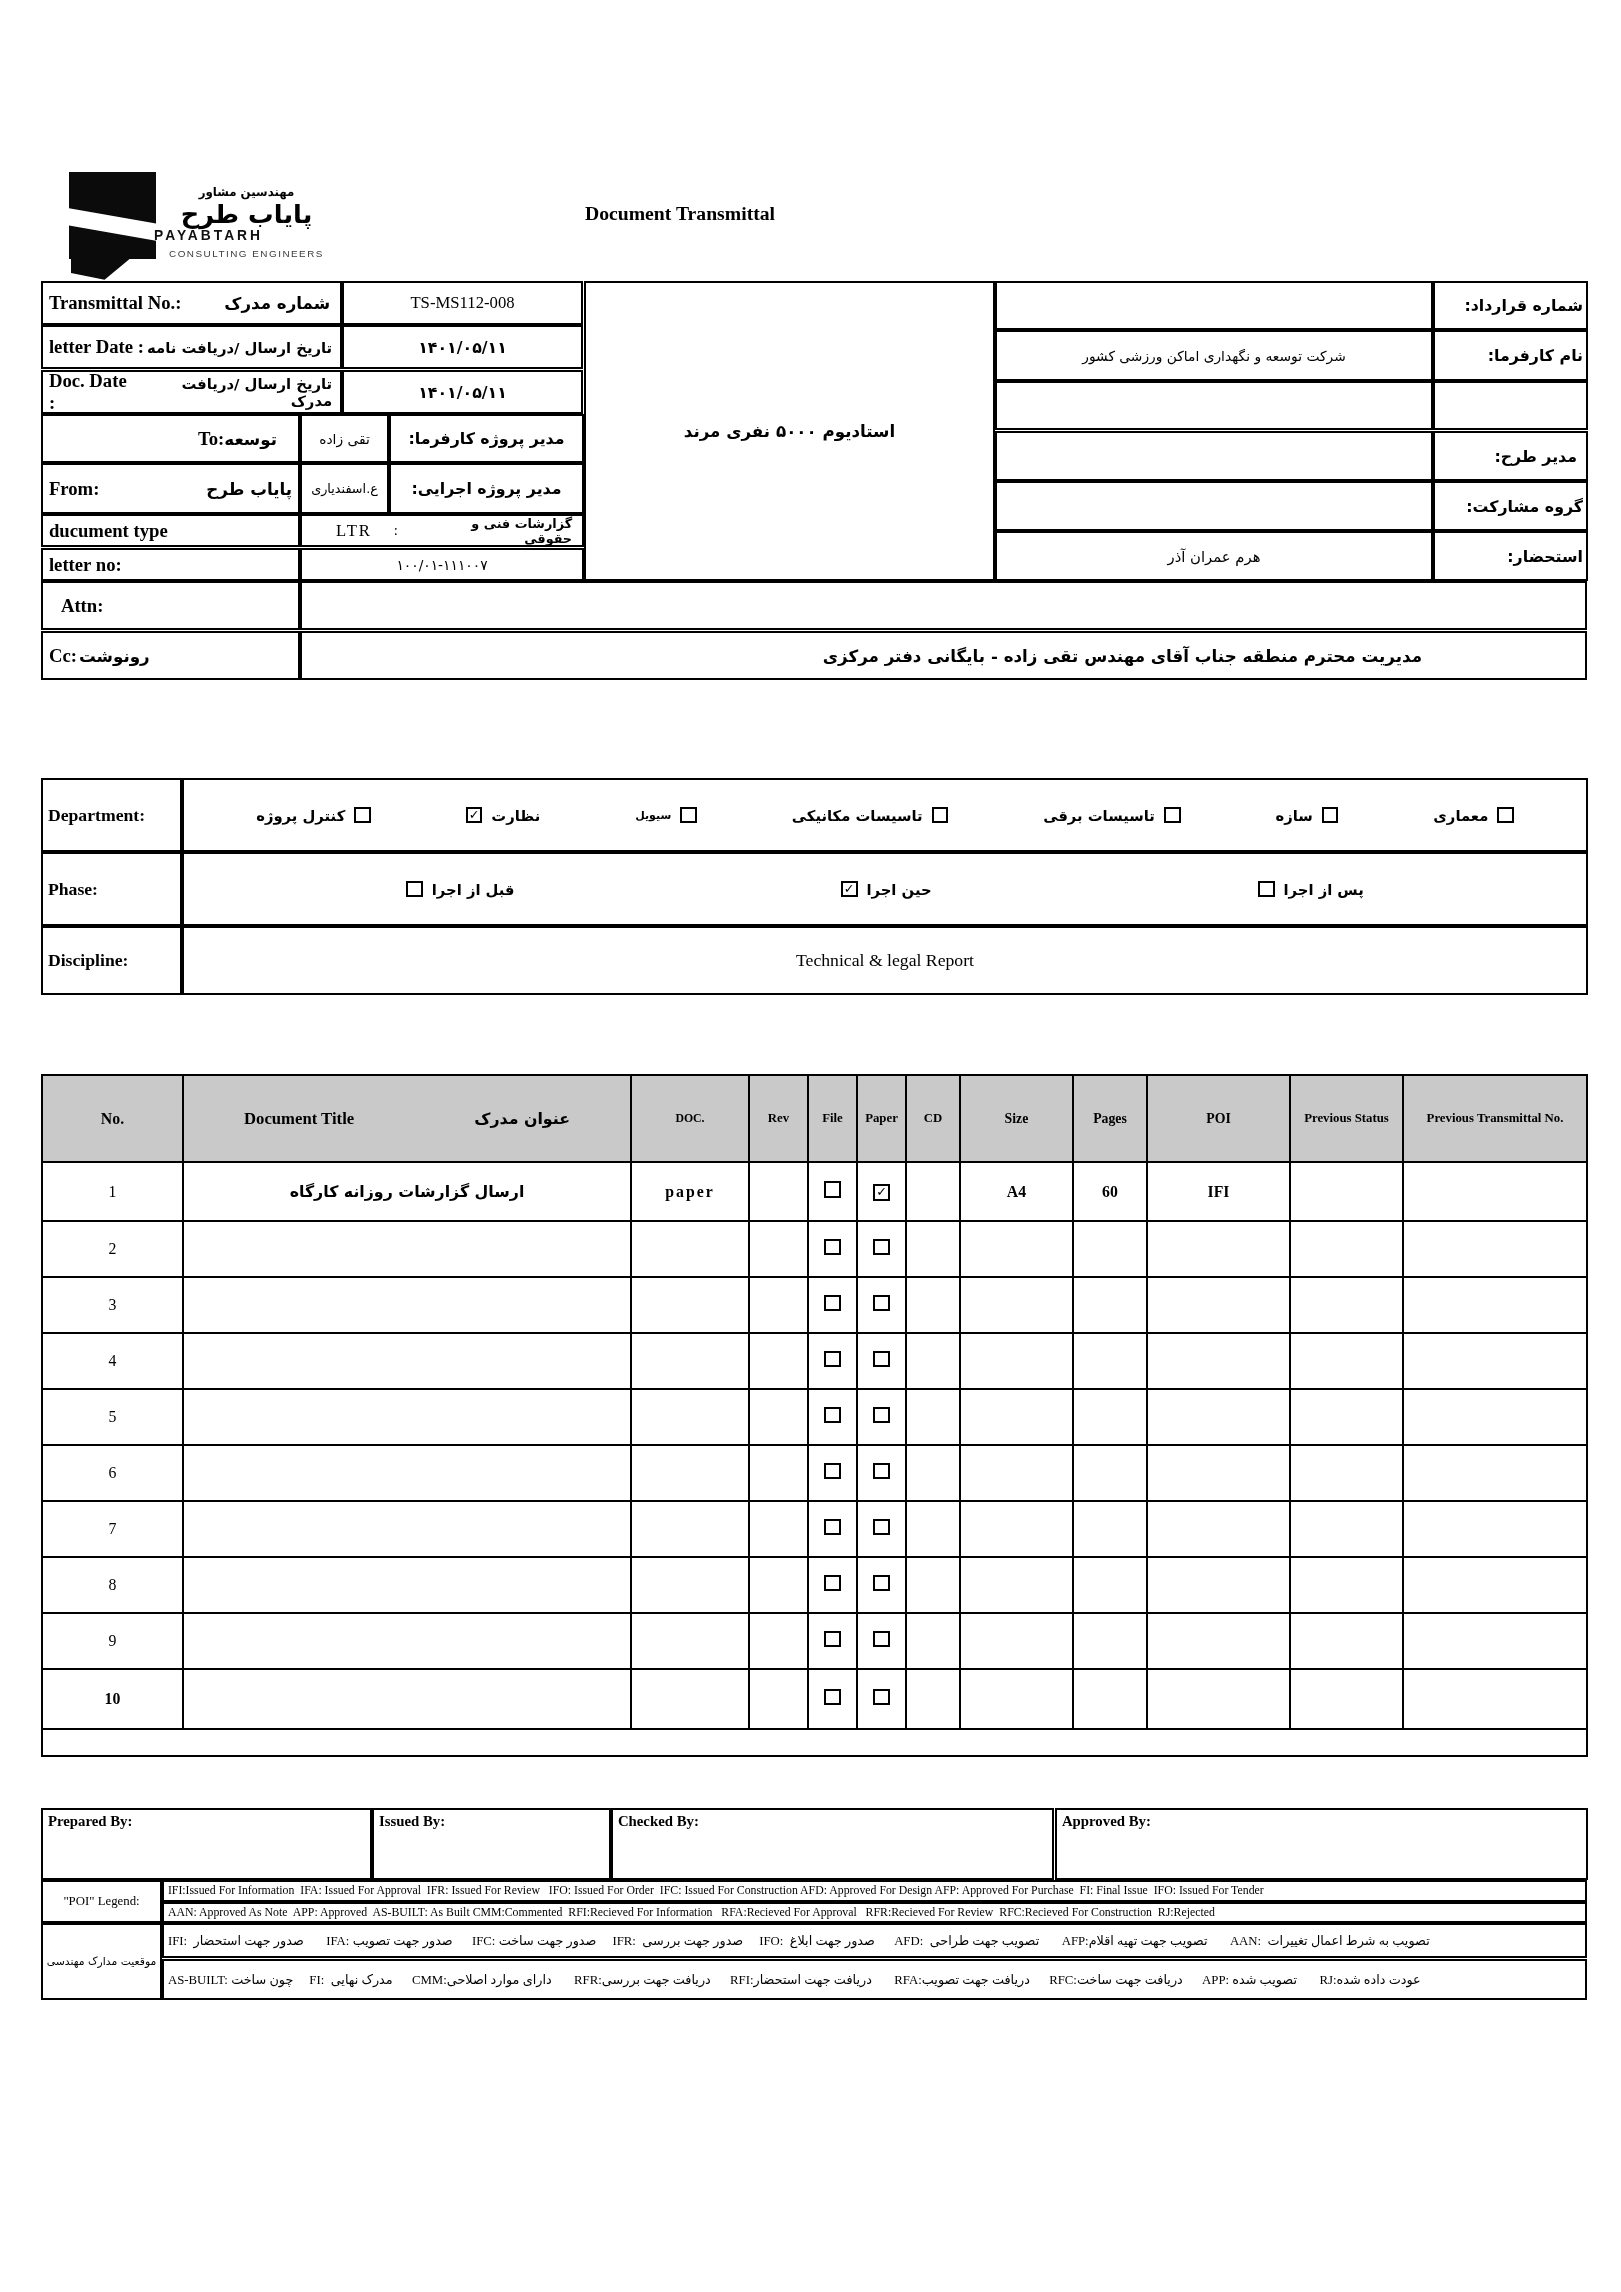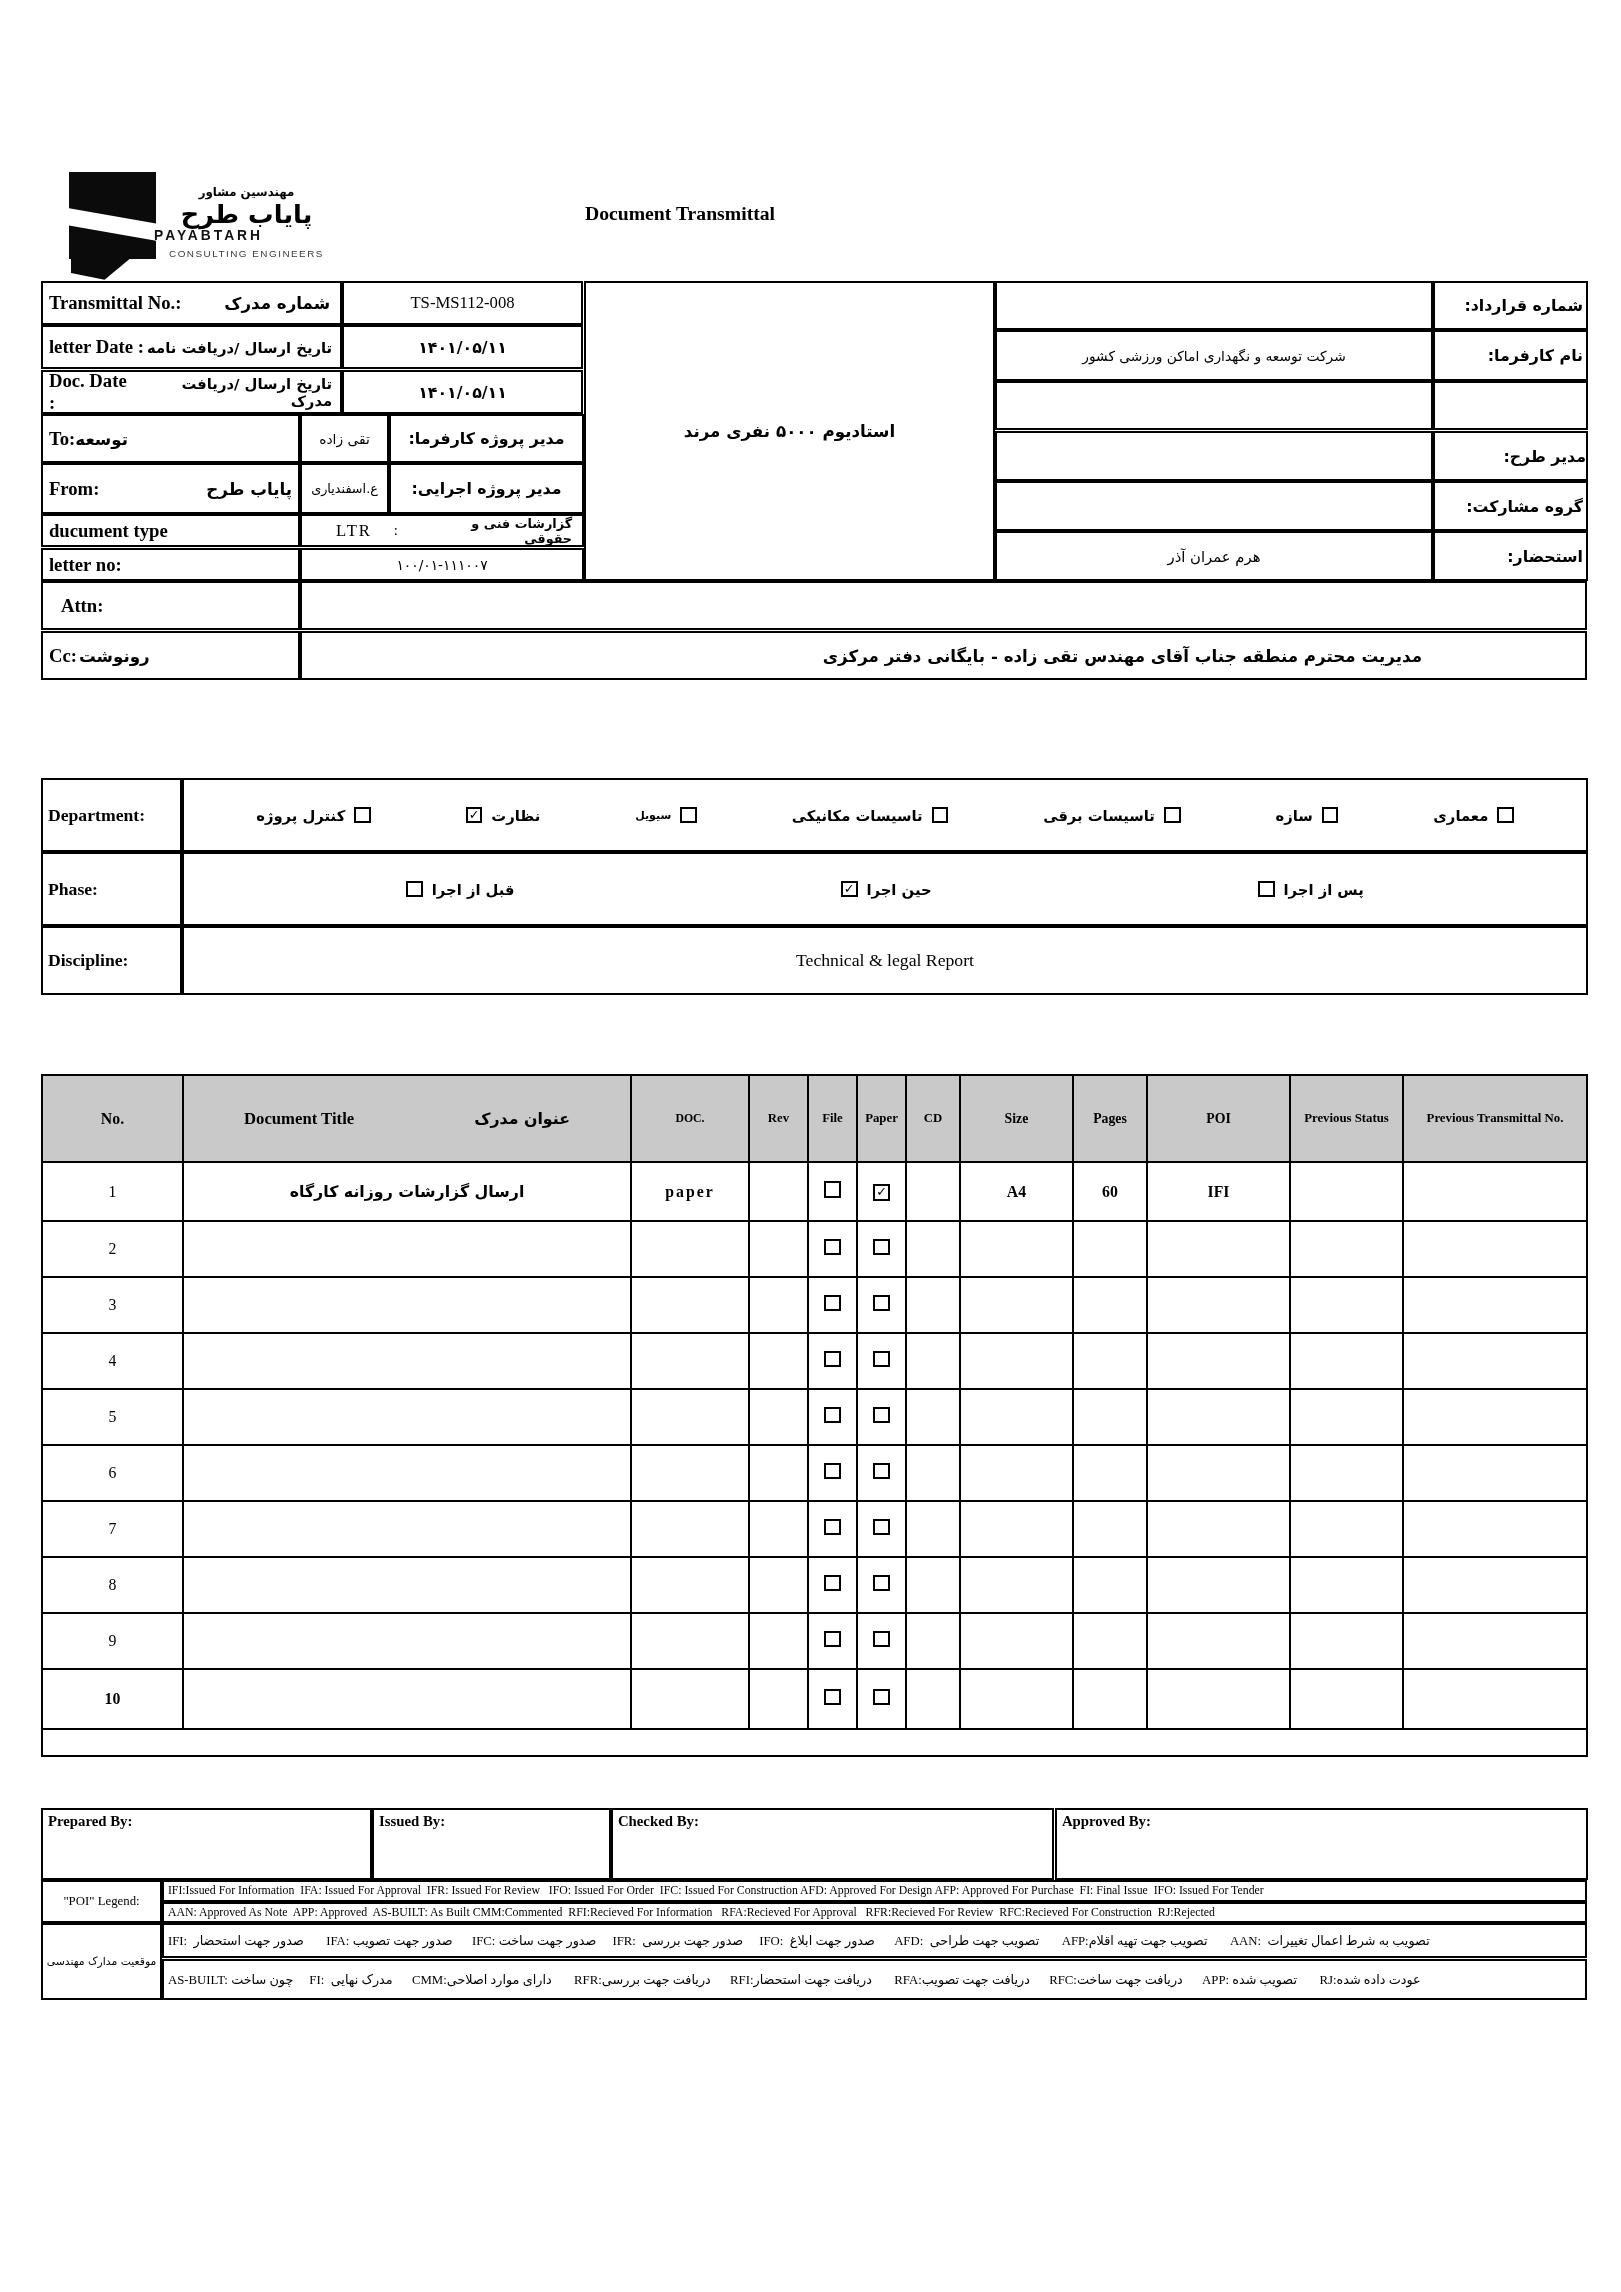--- a/index.html
+++ b/index.html
@@ -65,21 +65,21 @@
     </div>
 
     <div class="c" style="left:0;top:89px;width:301px;height:44px;justify-content:space-between;padding:0 7.9px 0 5.9px;">
       <span class="en" style="font-size:18.7px;">Doc. Date :</span>
       <span class="fa" style="font-size:14.8px;">تاریخ ارسال /دریافت مدرک</span>
     </div>
     <div class="c center" style="left:301px;top:89px;width:241px;height:44px;">
       <span class="fa" style="font-size:15.8px;" dir="ltr">۱۴۰۱/۰۵/۱۱</span>
     </div>
 
-    <div class="c" style="left:0;top:133px;width:259px;height:49px;justify-content:flex-start;padding:0 6px;">
+    <div class="c" style="left:0;top:133px;width:259px;height:49px;justify-content:flex-end;padding:0 21px;">
       <span class="en" style="font-size:18.7px;">To:</span>
       <span class="fa" style="font-size:16.7px;">توسعه</span>
     </div>
     <div class="c center" style="left:259px;top:133px;width:89px;height:49px;">
       <span class="fa" style="font-size:13.8px;font-weight:normal;">تقی زاده</span>
     </div>
     <div class="c center" style="left:348px;top:133px;width:195px;height:49px;">
       <span class="fa" style="font-size:15.8px;">مدیر پروژه کارفرما:</span>
     </div>
 
@@ -131,21 +131,21 @@
     <div class="c center" style="left:954px;top:100px;width:438px;height:49px;">
       <span class="fa"></span>
     </div>
     <div class="c" style="left:1392px;top:100px;width:155px;height:49px;">
       <span class="fa"></span>
     </div>
 
     <div class="c center" style="left:954px;top:150px;width:438px;height:50px;">
       <span class="fa"></span>
     </div>
-    <div class="c" style="left:1392px;top:150px;width:155px;height:50px;padding-right:0;">
+    <div class="c" style="left:1392px;top:150px;width:155px;height:50px;padding-right:9px;">
       <span class="fa" style="font-size:15.8px;width:100%;">مدیر طرح:</span>
     </div>
 
     <div class="c center" style="left:954px;top:200px;width:438px;height:50px;">
       <span class="fa"></span>
     </div>
     <div class="c" style="left:1392px;top:200px;width:155px;height:50px;padding-right:3px;">
       <span class="fa" style="font-size:15.8px;width:100%;padding-left:16px;">گروه مشارکت:</span>
     </div>
 

